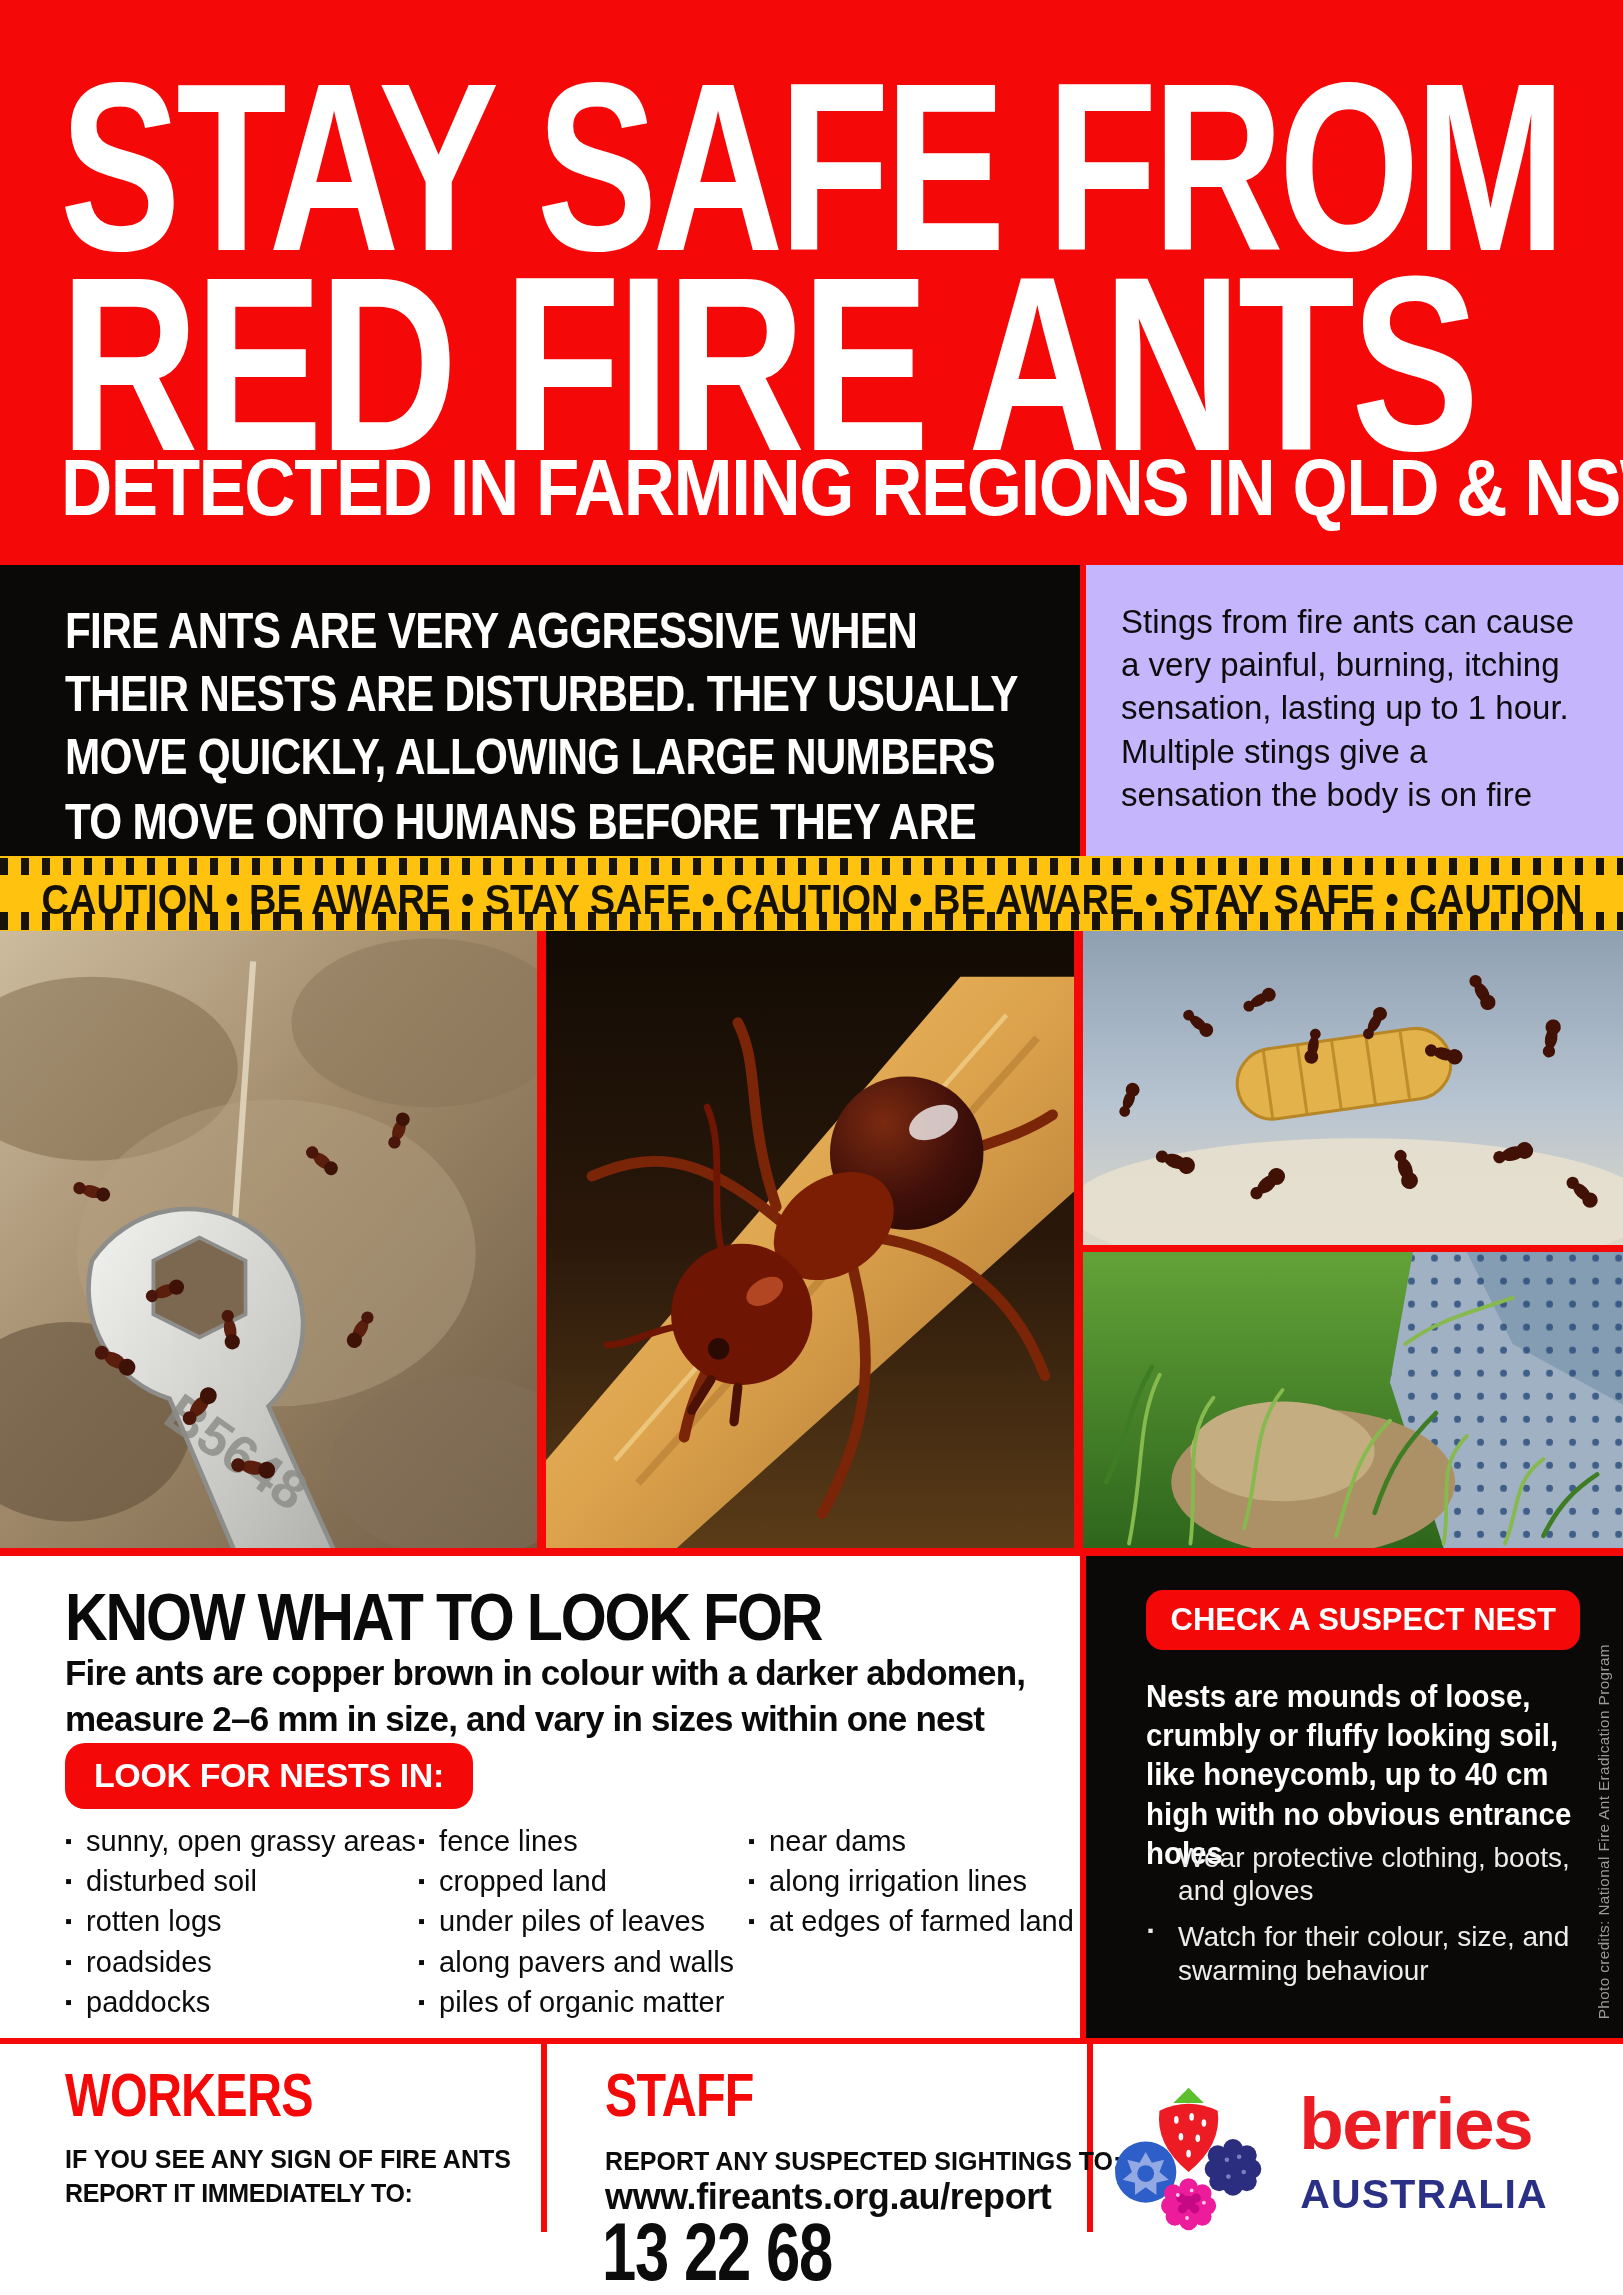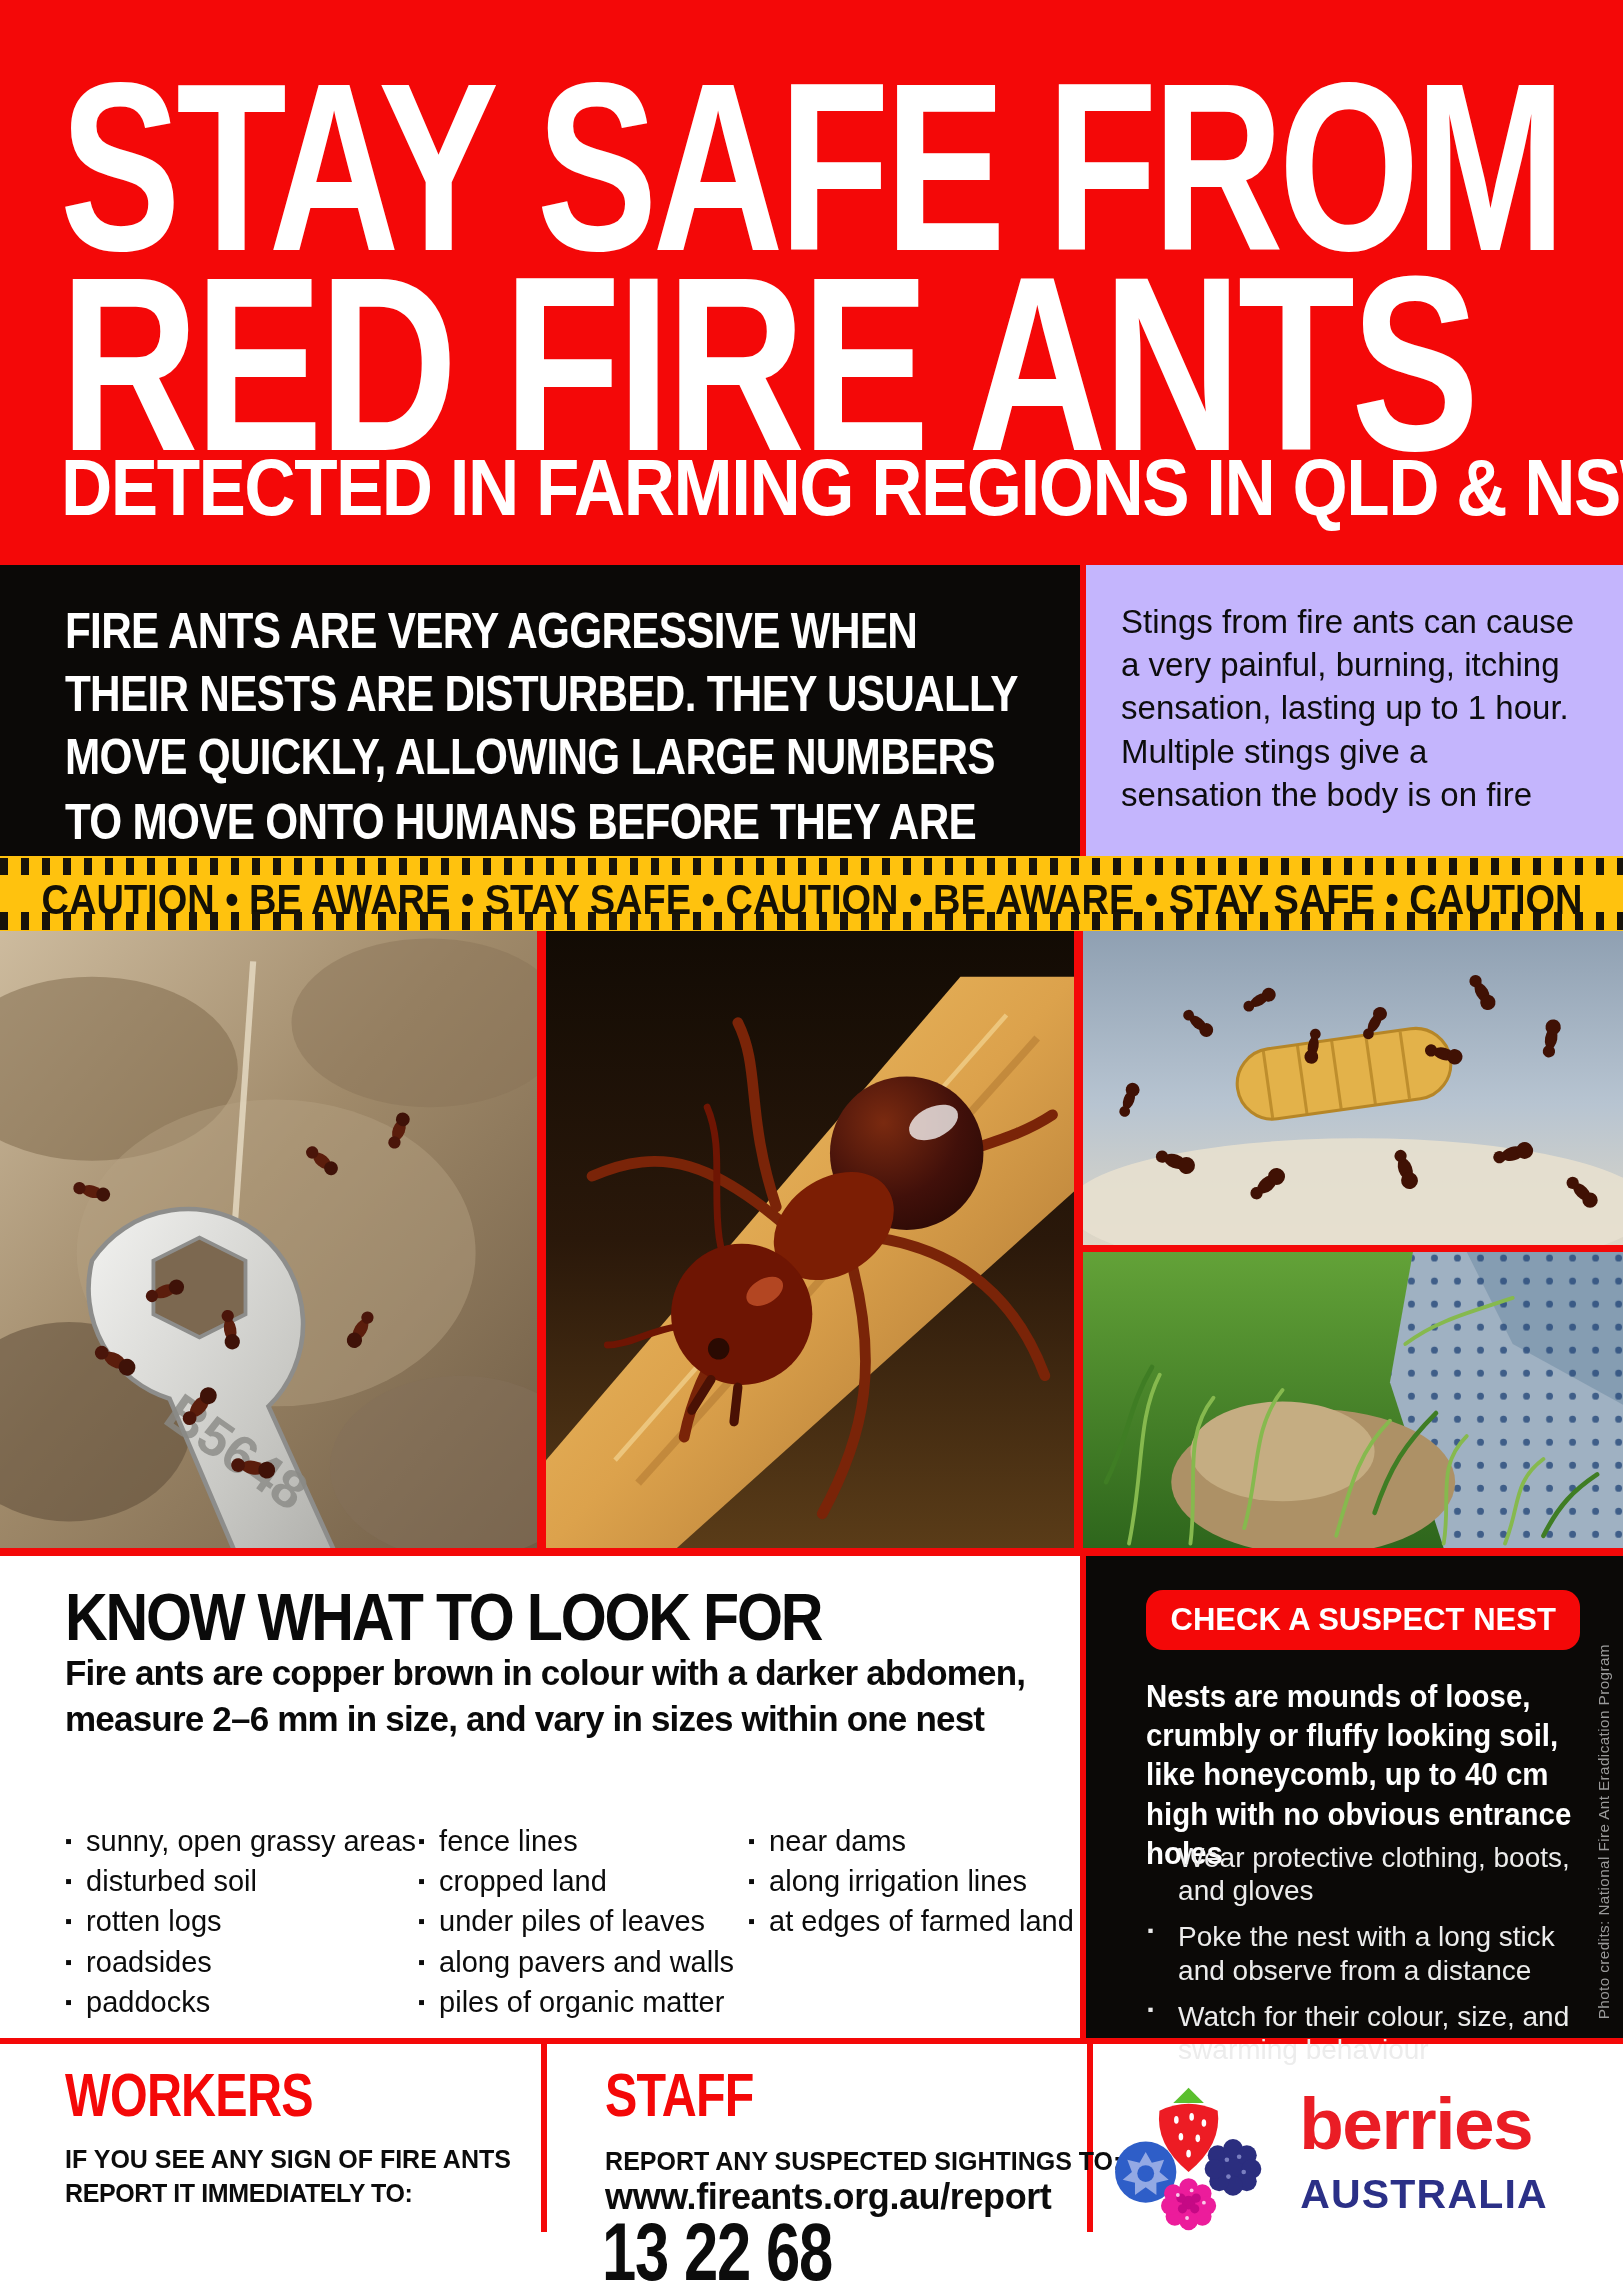--- a/index.html
+++ b/index.html
@@ -368,20 +368,21 @@
       </svg>
     </figure>
   </section>
 
   <div class="hr-red"></div>
 
   <section class="look-row">
     <div class="know">
       <h2>KNOW WHAT TO LOOK FOR</h2>
       <p class="desc">Fire ants are copper brown in colour with a darker abdomen, measure 2–6 mm in size, and vary in sizes within one nest</p>
+      <span class="pill">LOOK FOR NESTS IN:</span>
       <ul class="c1">
 
       <li>sunny, open grassy areas</li>
           <li>disturbed soil</li>
           <li>rotten logs</li>
           <li>roadsides</li>
           <li>paddocks</li>
         </ul>
       <ul class="c2">
 
@@ -398,21 +399,20 @@
           <li>at edges of farmed land</li>
         </ul>
     </div>
     <div class="vdiv"></div>
     <div class="suspect">
       <span class="pill">CHECK A SUSPECT NEST</span>
       <p class="desc">Nests are mounds of loose, crumbly or fluffy looking soil, like honeycomb, up to 40 cm high with no obvious entrance holes</p>
       <ul>
 
       <li>Wear protective clothing, boots, and gloves</li>
-          <li>Poke the nest with a long stick and observe from a distance</li>
           <li>Watch for their colour, size, and swarming behaviour</li>
         </ul>
       <div class="credit">Photo credits: National Fire Ant Eradication Program</div>
     </div>
   </section>
 
   <footer class="footer">
     <div class="fcol fw">
       <h3 class="fh">WORKERS</h3>
       <div class="l1">IF YOU SEE ANY SIGN OF FIRE ANTS</div>

